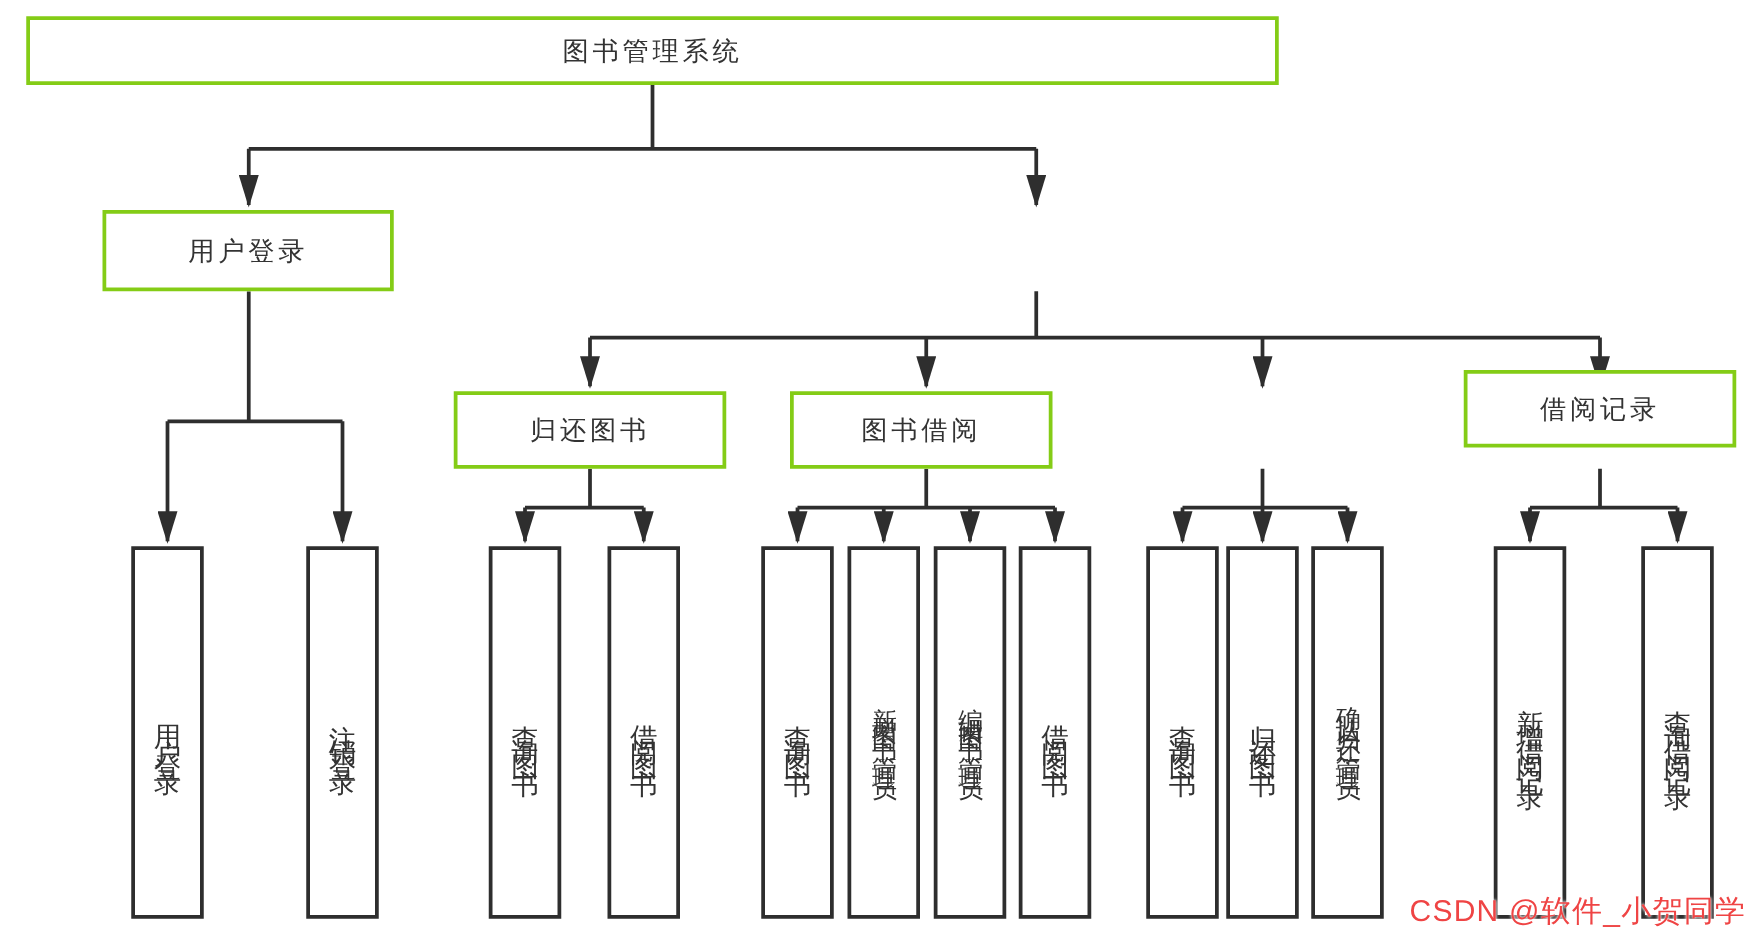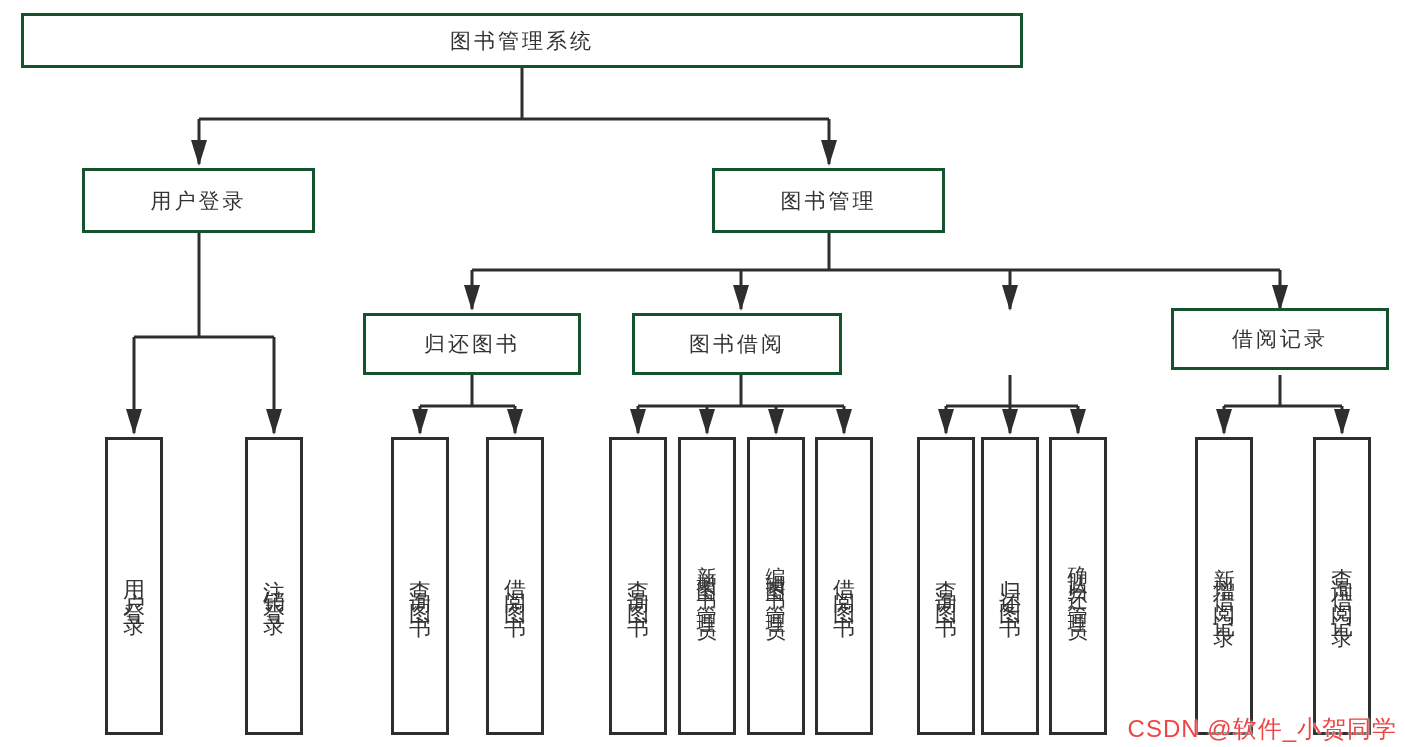--- a/index.html
+++ b/index.html
@@ -24,21 +24,21 @@
     fill: none;
     stroke: #2e2e2e;
     stroke-width: 3;
     stroke-linejoin: miter;
   }
   svg.wires .arrowhead { fill: #2e2e2e; stroke: none; }
 
   .node {
     position: absolute;
     background: #ffffff;
-    border: 3px solid #14532d;
+    border: 3px solid #84cc16;
     display: flex;
     align-items: center;
     justify-content: center;
     color: #333333;
     font-size: 21px;
     letter-spacing: 3px;
     white-space: nowrap;
   }
 
   .leaf {
@@ -124,25 +124,24 @@
 
     <polyline points="1280,375 1280,406"></polyline>
     <polyline points="1224,406 1342,406"></polyline>
     <polyline points="1224,406 1224,433" marker-end="url(#arr)"></polyline>
     <polyline points="1342,406 1342,433" marker-end="url(#arr)"></polyline>
   </svg>
 
   <div class="node" style="left:21px; top:13px; width:1002px; height:55px;">图书管理系统</div>
 
   <div class="node" style="left:82px; top:168px; width:233px; height:65px;">用户登录</div>
-  <div class="node" style="left:712px; top:168px; width:233px; height:65px;">图书管理</div>
 
   <div class="node" style="left:363px; top:313px; width:218px; height:62px;">归还图书</div>
   <div class="node" style="left:632px; top:313px; width:210px; height:62px;">图书借阅</div>
-  <div class="node" style="left:1171px; top:308px; width:218px; height:62px;">借阅记录</div>
+  <div class="node" style="left:1171px; top:296px; width:218px; height:62px;">借阅记录</div>
 
   <div class="leaf" style="left:105px; top:437px; width:58px; height:298px;">
     <span class="vtext">用户登录</span>
   </div>
   <div class="leaf" style="left:245px; top:437px; width:58px; height:298px;">
     <span class="vtext">注销登录</span>
   </div>
 
   <div class="leaf" style="left:391px; top:437px; width:58px; height:298px;">
     <span class="vtext">查询图书</span>

